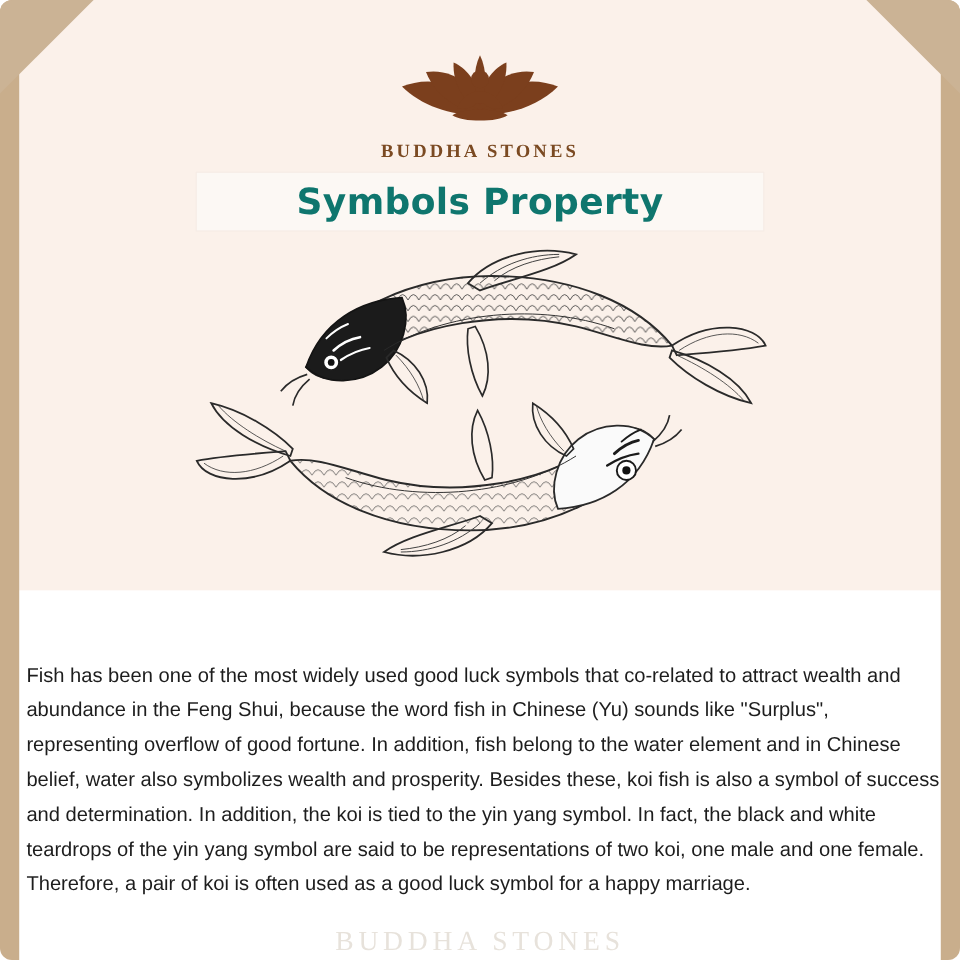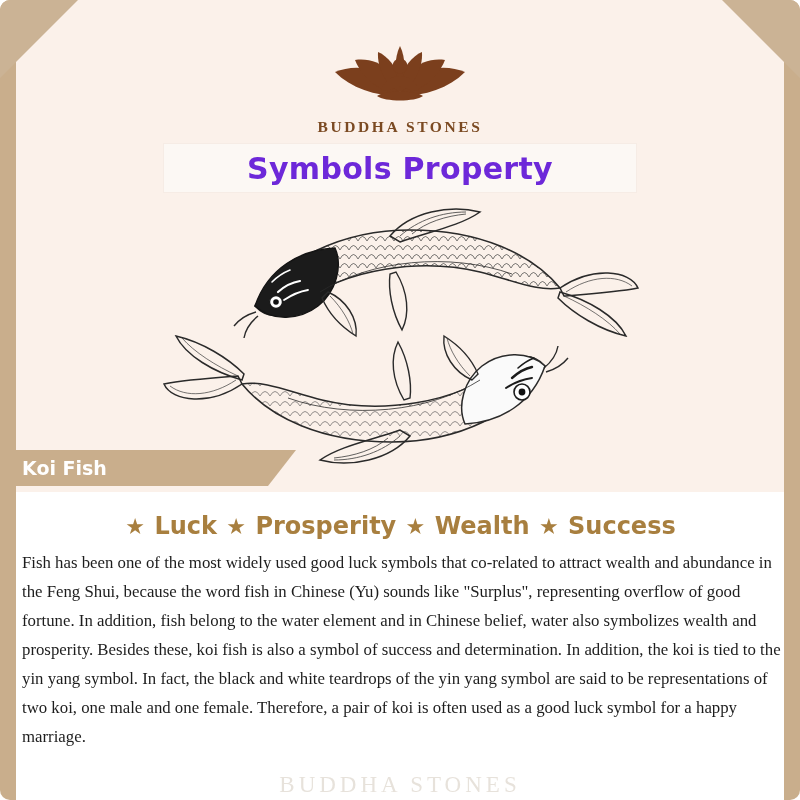--- a/index.html
+++ b/index.html
@@ -112,21 +112,21 @@
     background: #fcf8f4;
     box-shadow: 0 0 0 1px rgba(0,0,0,0.02);
     display: flex;
     align-items: center;
     justify-content: center;
     z-index: 6;
   }
   .title-text {
     font-size: 30px;
     font-weight: bold;
-    color: #6d28d9;
+    color: #0f766e;
     letter-spacing: 0.3px;
     font-family: "DejaVu Sans", sans-serif;
   }
 
   
   .illustration {
     position: absolute;
     top: 196px;
     left: 160px;
     width: 480px;
@@ -187,21 +187,21 @@
 
   
   .body-text {
     position: absolute;
     top: 548px;
     left: 22px;
     width: 764px;
     font-size: 16.8px;
     line-height: 29px;
     color: #1d1d1d;
-    font-family: Liberation Serif, serif;
+    font-family: Liberation Sans, sans-serif;
     text-align: left;
     z-index: 6;
   }
 
   
   .watermark {
     position: absolute;
     left: 0;
     bottom: 2px;
     width: 800px;
@@ -342,32 +342,19 @@
         <path d="M82 188 C 50 210, 12 206, 4 188 C 24 184, 52 182, 78 180 Z" fill="none" stroke="#2a2a2a" stroke-width="1.5"></path>
         <path d="M82 184 C 54 176, 26 160, 16 140 C 42 146, 68 162, 84 178 Z" fill="none" stroke="#2a2a2a" stroke-width="1.5"></path>
         <path d="M76 184 C 52 200, 26 202, 10 190" fill="none" stroke="#3a3a3a" stroke-width="0.7"></path>
         <path d="M78 180 C 56 170, 34 156, 22 142" fill="none" stroke="#3a3a3a" stroke-width="0.7"></path>
 
         <path d="M320 184 C 270 216, 190 224, 128 202" fill="none" stroke="#2a2a2a" stroke-width="0.8"></path>
       </g>
     </svg>
   </div>
 
-  <div class="label-banner">
-    <span class="label-text">Koi Fish</span>
-  </div>
-
-  <div class="keywords">
-    <span class="kw-star">★</span>
-    <span class="kw-word">Luck</span>
-    <span class="kw-star">★</span>
-    <span class="kw-word">Prosperity</span>
-    <span class="kw-star">★</span>
-    <span class="kw-word">Wealth</span>
-    <span class="kw-star">★</span>
-    <span class="kw-word">Success</span>
-  </div>
+
 
   <div class="body-text">Fish has been one of the most widely used good luck symbols that co-related to attract wealth and abundance in the Feng Shui, because the word fish in Chinese (Yu) sounds like "Surplus", representing overflow of good fortune. In addition, fish belong to the water element and in Chinese belief, water also symbolizes wealth and prosperity. Besides these, koi fish is also a symbol of success and determination. In addition, the koi is tied to the yin yang symbol. In fact, the black and white teardrops of the yin yang symbol are said to be representations of two koi, one male and one female. Therefore, a pair of koi is often used as a good luck symbol for a happy marriage.</div>
 
   <div class="watermark">BUDDHA STONES</div>
 
 </div>
 
 </body></html>

